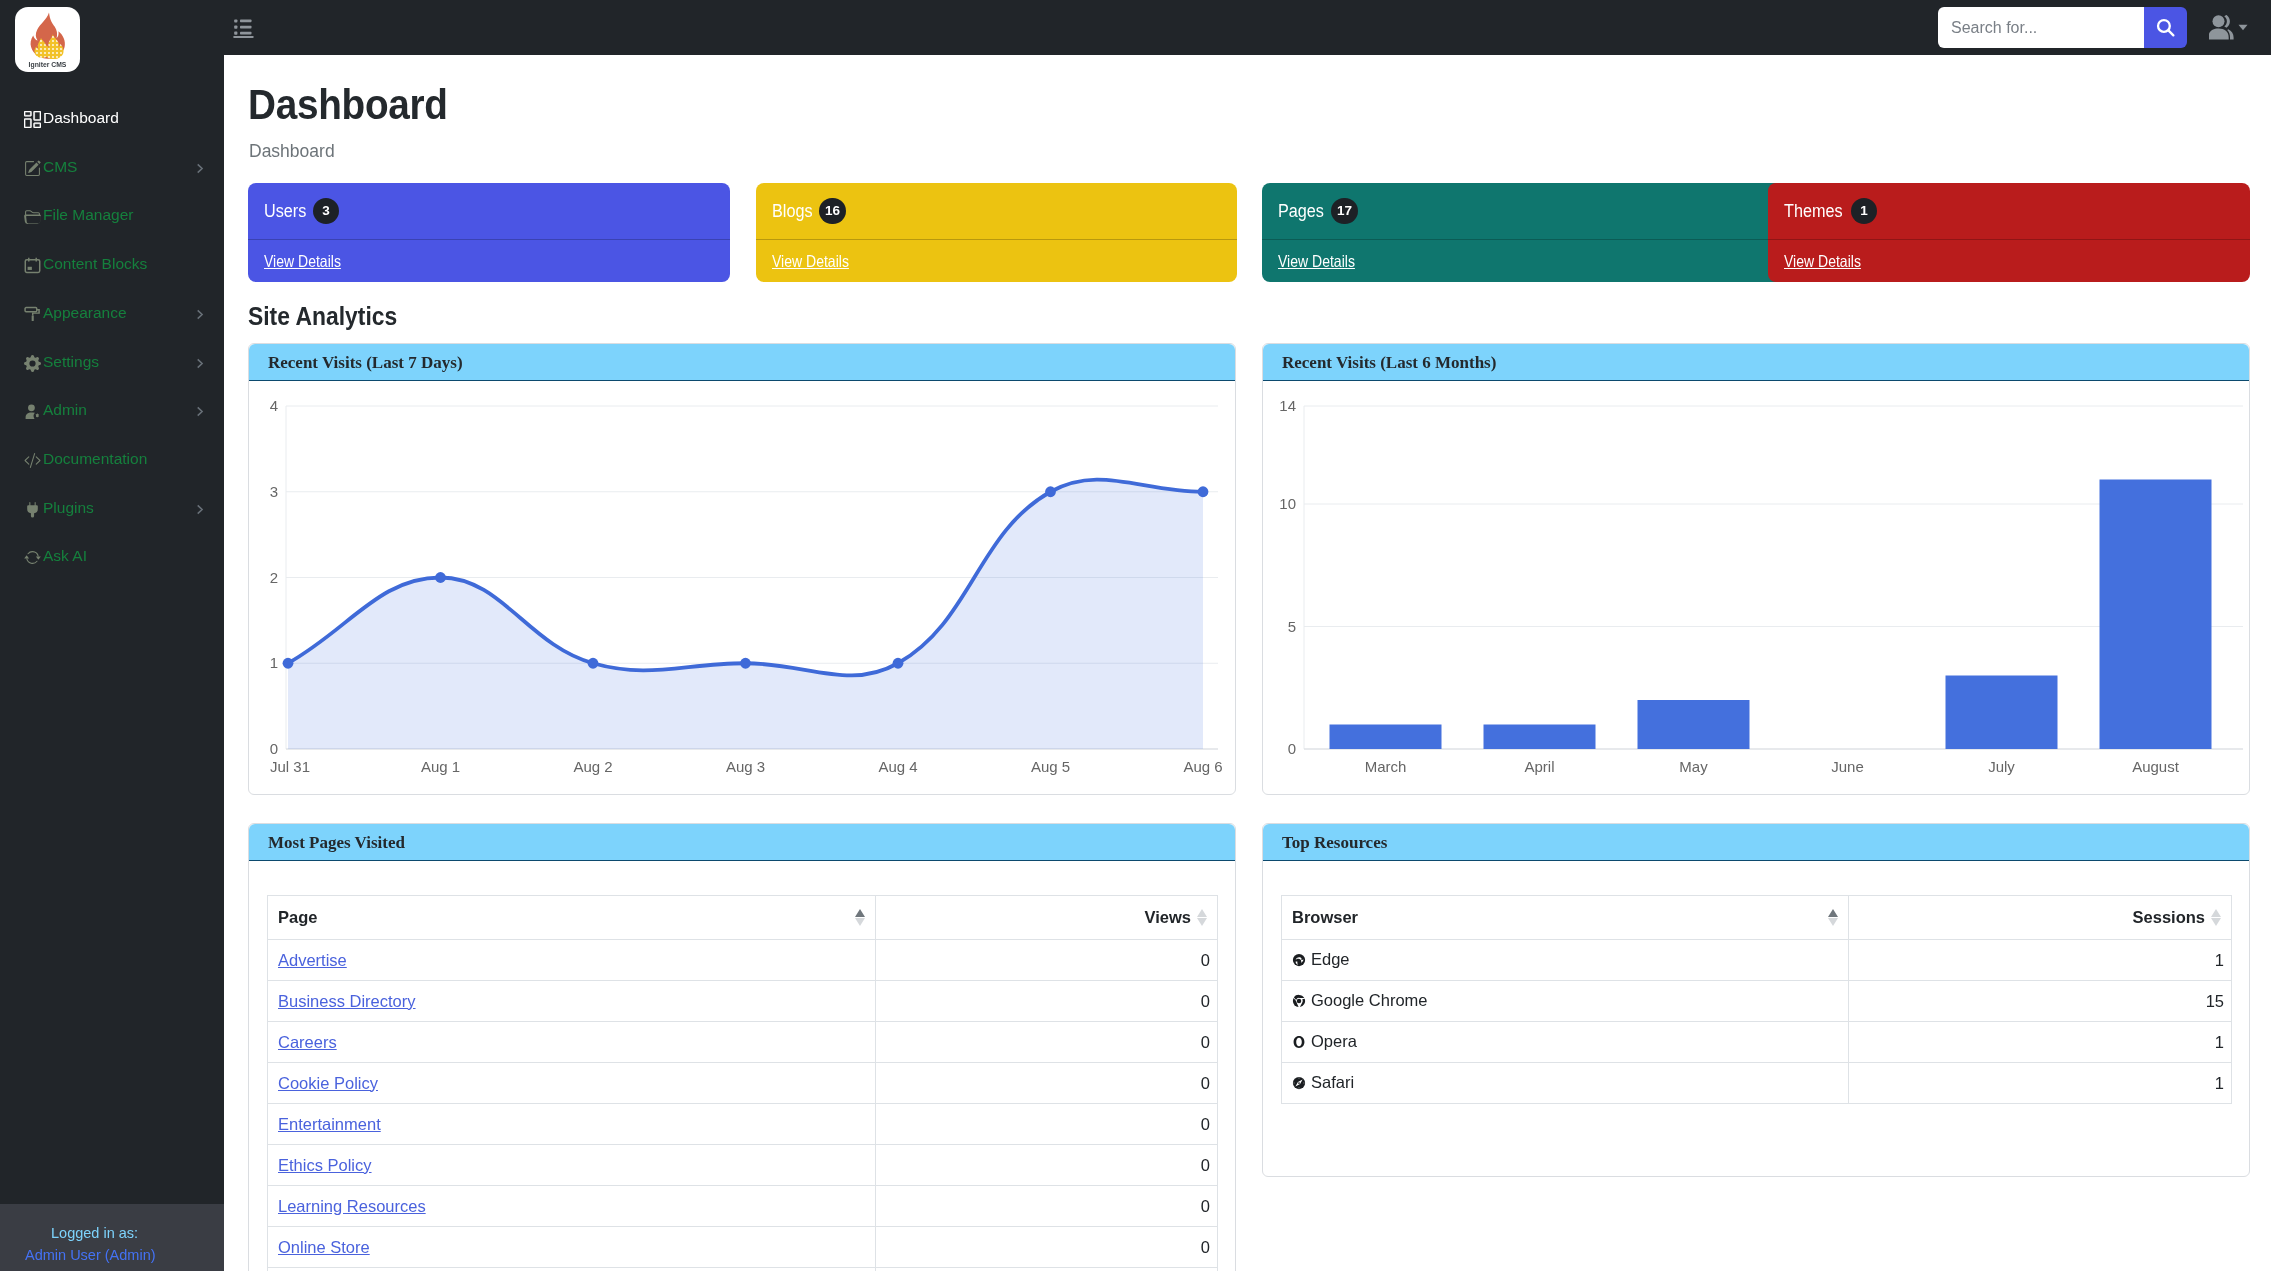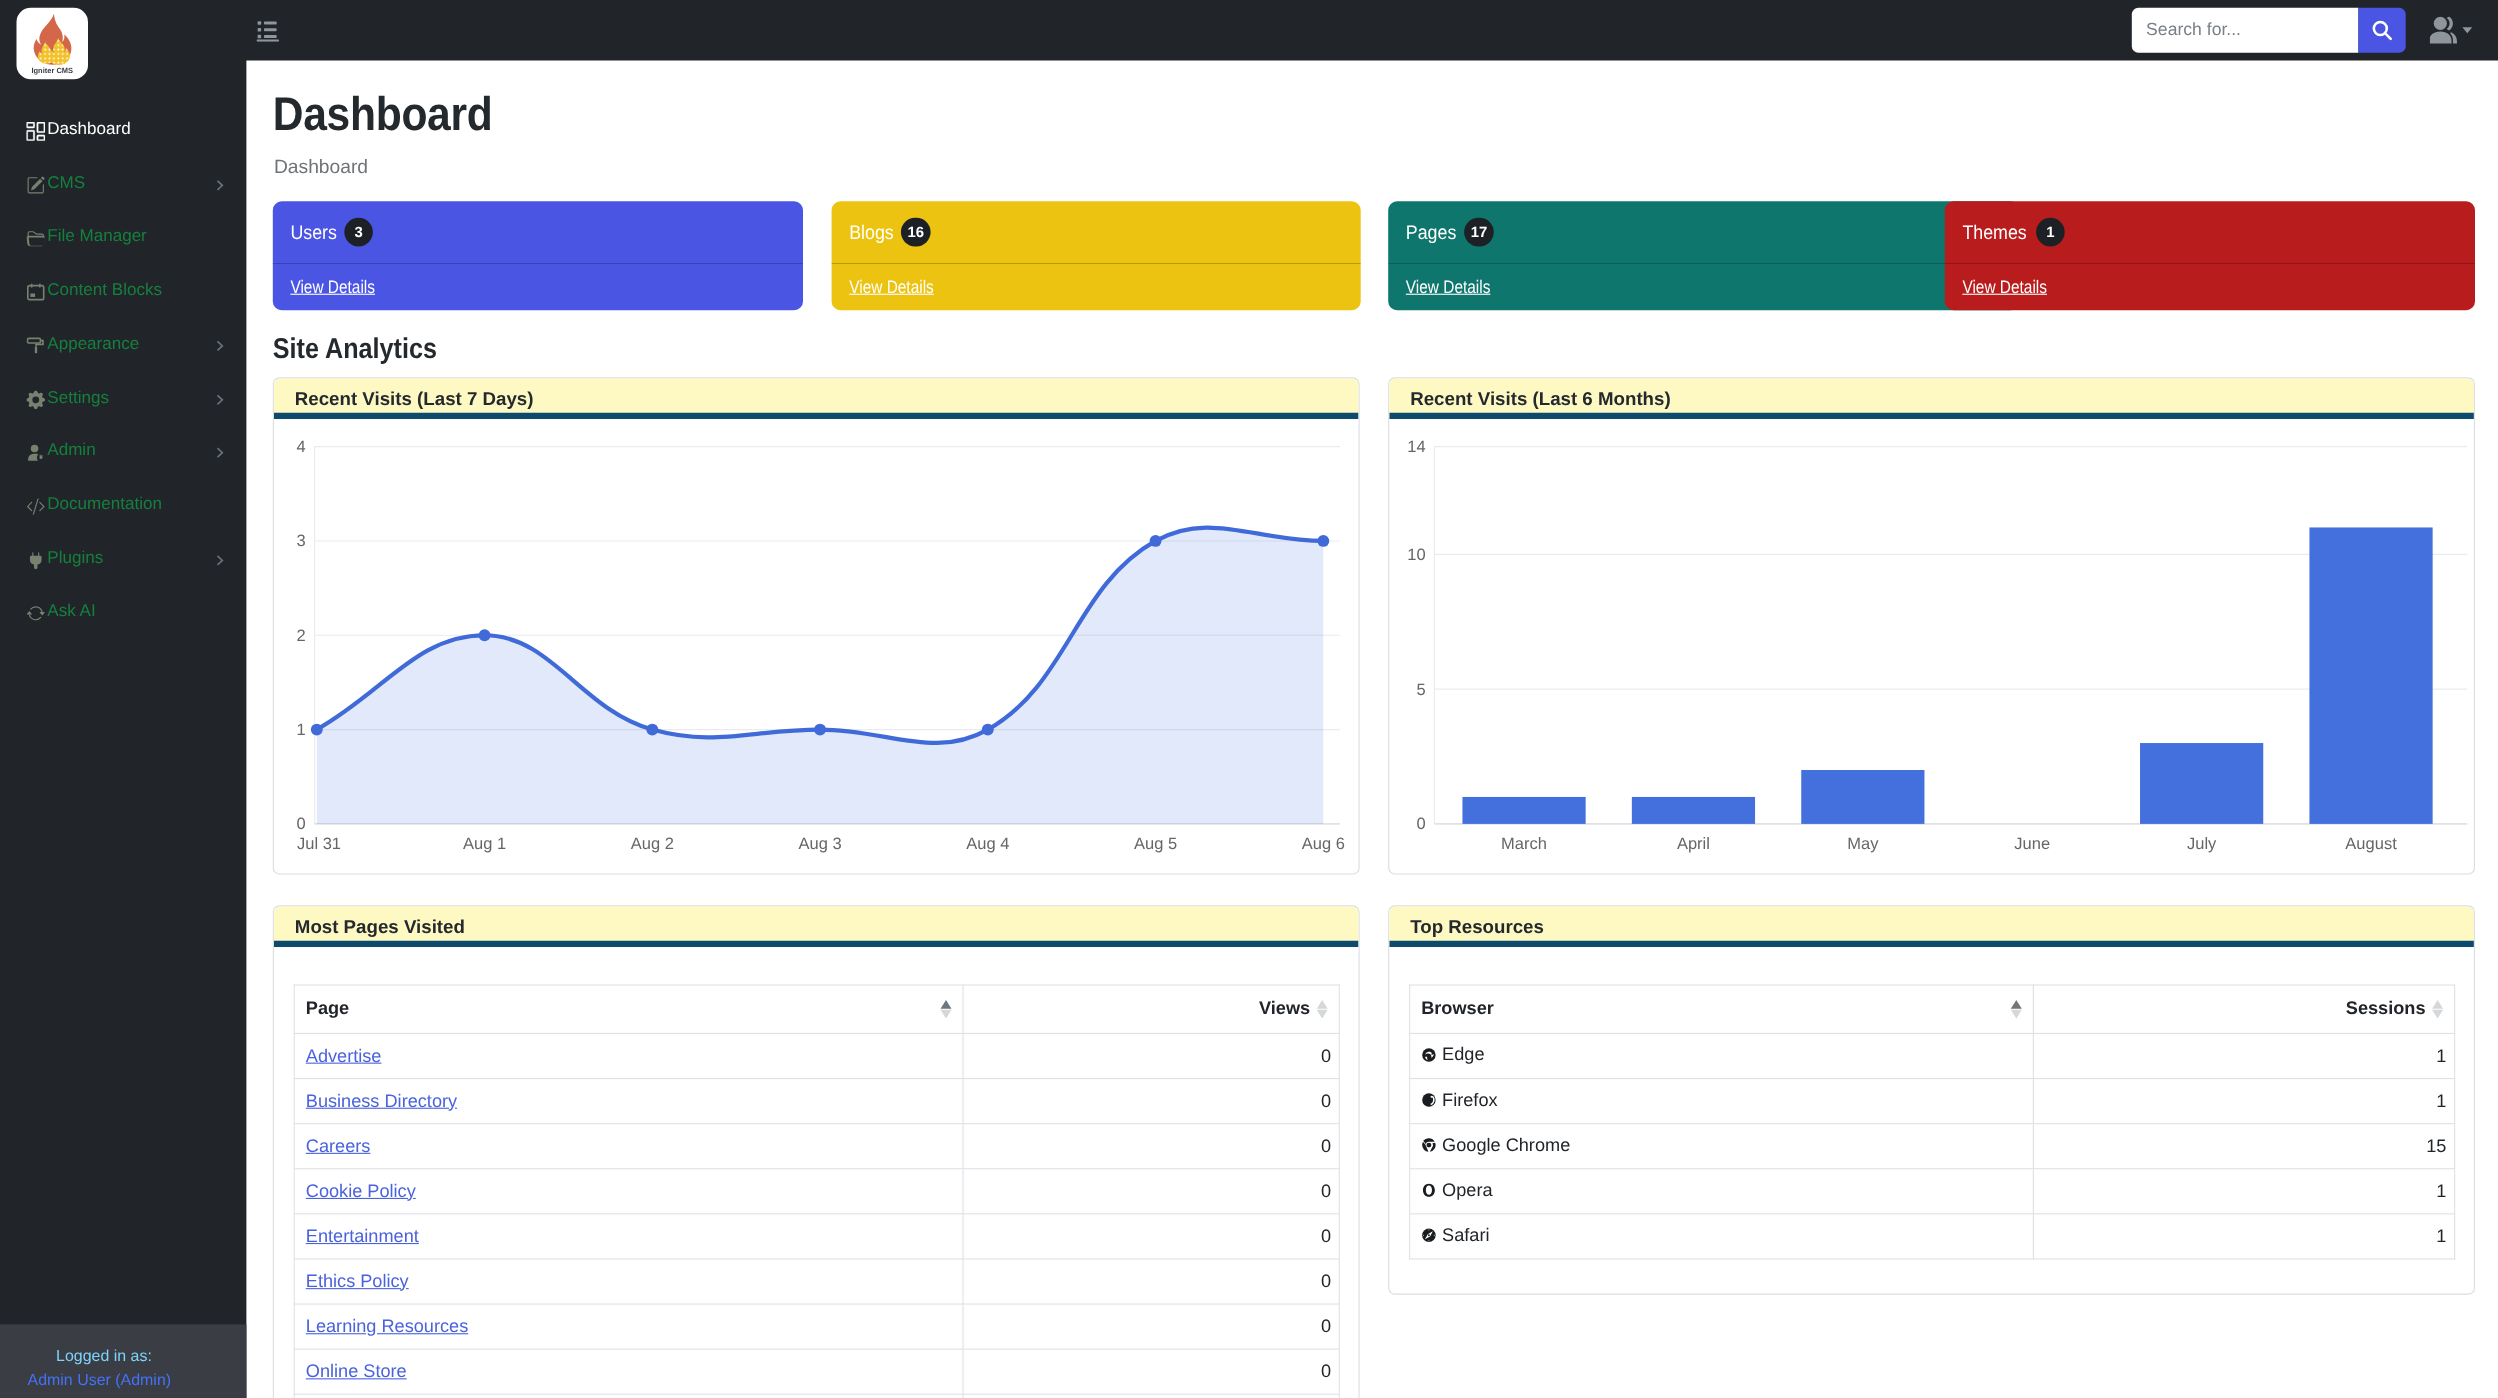--- a/index.html
+++ b/index.html
@@ -40,22 +40,22 @@
 .scard { position:absolute; top:183px; height:99px; border-radius:8px; color:#fff; }
 .scard .hd { position:absolute; left:0; top:0; right:0; height:57px; border-bottom:1px solid rgba(0,0,0,.22);
   display:flex; align-items:center; padding:0 16px; }
 .scard .ttl { font-size:18px; display:inline-block; transform:scaleX(.9); transform-origin:left center; }
 .scard .bdg { margin-left:2px; min-width:26px; height:26px; border-radius:13px; padding:0 6px;
   background:#1d2126; color:#fff; font-size:13.5px; font-weight:700; text-align:center; line-height:26px; box-sizing:border-box;}
 .scard .vd { position:absolute; left:16px; top:69px; font-size:16.5px; color:#fff; text-decoration:underline; display:inline-block; transform:scaleX(.85); transform-origin:left top; }
 
 
 .card { position:absolute; background:#fff; border:1px solid #dadde1; border-radius:6px; }
-.card .chd { position:absolute; left:0; top:0; right:0; height:37px; background:#fef9c3;
-  border-bottom:6px solid #0c4a6e; border-radius:6px 6px 0 0; }
+.card .chd { position:absolute; left:0; top:0; right:0; height:37px; background:#7dd3fc;
+  border-bottom:1px solid #0c4a6e; border-radius:6px 6px 0 0;font-family:Liberation Serif, serif; }
 .card .chd span { position:absolute; left:19px; top:9px; font-size:17px; font-weight:700; color:#24292d; }
 
 
 table.dt { border-collapse:collapse; position:absolute; background:#fff; }
 table.dt th, table.dt td { border:1px solid #dee2e6; font-size:16.5px; color:#212529; }
 table.dt th { text-align:left; font-weight:700; height:44px; padding:0 10px; position:relative; }
 table.dt td { height:41px; padding:0 7px 0 10px; }
 table.dt td.num, table.dt th.num { text-align:right; }
 a.tl { color:#4a62dd; text-decoration:underline; }
 .sorti { position:absolute; right:9px; top:50%; margin-top:-9px; width:11px; height:18px; }
@@ -399,28 +399,20 @@
           </tr>
       <tr>
             <td><span class="bic"><svg width="14" height="14" viewBox="0 0 16 16">
                   <circle cx="8" cy="8" r="7" fill="#1a1d20"></circle>
                   <path fill="#fff" d="M8.2 4.8c-2 0-3.6 1.3-4 3.1.7-.8 1.8-1.3 3-1.3 1.9 0 3.4 1.2 3.4 3 0 .5-.1 1-.4 1.4 1.7-.7 2.9-2.2 2.9-4 0 0-1.2 1-2.6 1 .3-.4.4-.9.4-1.4 0-1.1-1.2-1.8-2.7-1.8zM4.1 9.9c0 1.8 1.4 3.3 3.3 3.6-.8-.5-1.3-1.4-1.3-2.4 0-.4.1-.8.2-1.1-.9-.2-1.7-.2-2.2-.1z"></path>
                 </svg></span>Edge</td>
             <td class="num">1</td>
           </tr>
       <tr>
             <td><span class="bic"><svg width="14" height="14" viewBox="0 0 16 16">
-                  <circle cx="8" cy="8" r="7" fill="#1a1d20"></circle>
-                  <path d="M11.6 4.1a5.2 5.2 0 0 1 1.2 5.6c-.5 1.4-1.5 2.4-2.9 3" stroke="#fff" stroke-width="1.5" fill="none"></path>
-                  <circle cx="10.8" cy="4.6" r="1.1" fill="#fff"></circle>
-                </svg></span>Firefox</td>
-            <td class="num">1</td>
-          </tr>
-      <tr>
-            <td><span class="bic"><svg width="14" height="14" viewBox="0 0 16 16">
                   <g fill="#1a1d20">
                     <path d="M8 1a7 7 0 0 1 6.02 3.46H8.6A3.6 3.6 0 0 0 4.7 6.9L2.1 3.6A7 7 0 0 1 8 1z"></path>
                     <path d="M14.5 5.5A7 7 0 0 1 9 14.93L11.6 10a3.6 3.6 0 0 0 .03-3.9l2.87-.6z"></path>
                     <path d="M4.45 7.6 7.5 14.98A7 7 0 0 1 1 8c0-1.2.3-2.4.85-3.4L4.45 7.6z"></path>
                     <circle cx="8" cy="8" r="2.55"></circle>
                   </g>
                 </svg></span>Google Chrome</td>
             <td class="num">15</td>
           </tr>
       <tr>

